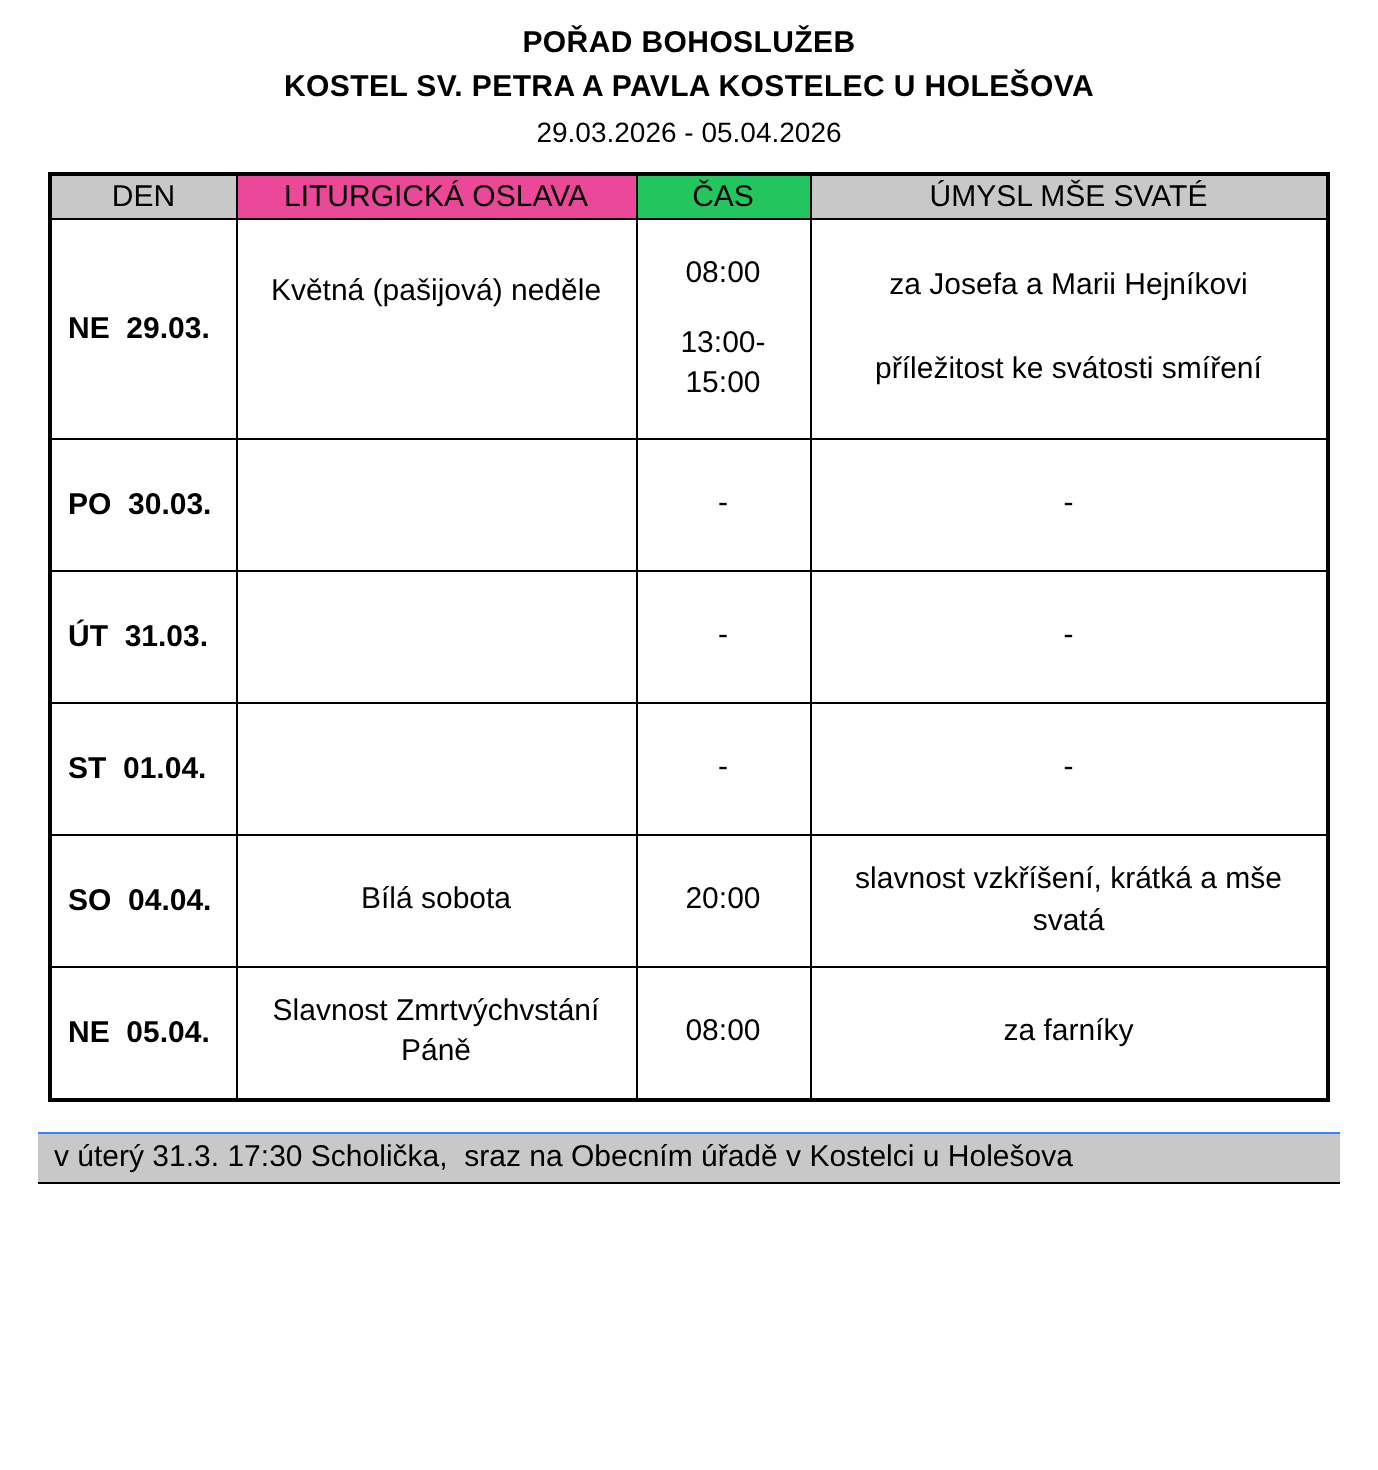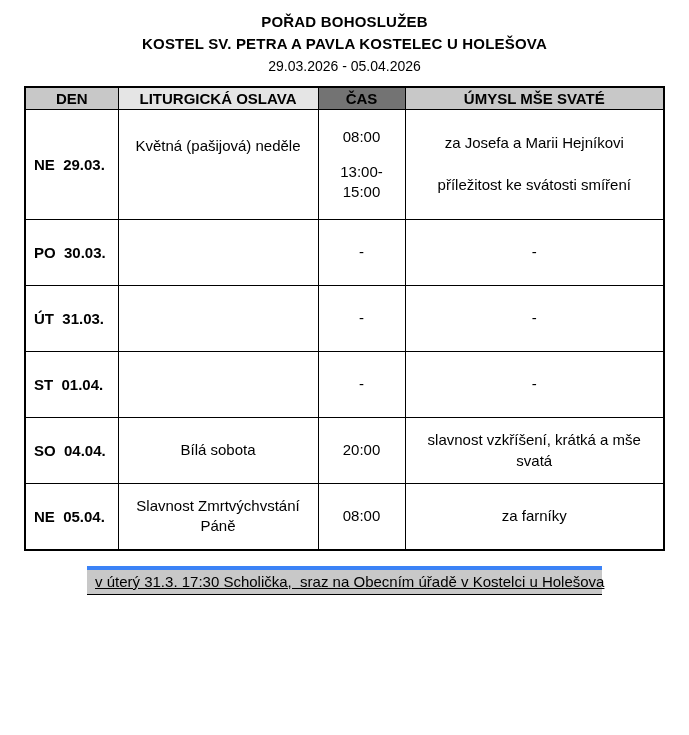--- a/index.html
+++ b/index.html
@@ -41,21 +41,21 @@
     width: 639px;
     margin: 0 auto;
     table-layout: fixed;
   }
   table.schedule th, table.schedule td {
     border: 1px solid #000;
     font-size: 15px;
     vertical-align: middle;
   }
   table.schedule th {
-    font-weight: bold;
+    font-weight: normal;
     height: 22px;
     text-align: center;
     padding: 2px 2px;
   }
   col.c-den { width: 93px; }
   col.c-oslava { width: 200px; }
   col.c-cas { width: 87px; }
   col.c-umysl { width: 259px; }
 
   tr.data-row { height: 66px; }
@@ -81,28 +81,27 @@
     display: flex;
     flex-direction: column;
     justify-content: space-evenly;
     align-items: center;
     min-height: 62px;
     line-height: 1.35;
   }
   tr.tall .stack { min-height: 106px; }
 
   .footer-bar {
-    width: 515px;
+    width: 651px;
     margin: 15px auto 0 auto;
-    border-top: 4px solid #3b82f6;
+    border-top: 1px solid #3b82f6;
     border-bottom: 1px solid #000;
     padding: 3px 8px 4px 8px;
     font-size: 15px;
     white-space: pre;
-    text-decoration: underline;
   }
 </style>
 </head>
 <body>
 
 <div class="page">
 
   <div class="titles">
     <div class="title">POŘAD BOHOSLUŽEB</div>
     <div class="subtitle">KOSTEL SV. PETRA A PAVLA KOSTELEC U HOLEŠOVA</div>
@@ -112,22 +111,22 @@
   <table class="schedule">
     <colgroup>
       <col class="c-den">
       <col class="c-oslava">
       <col class="c-cas">
       <col class="c-umysl">
     </colgroup>
     <thead>
       <tr>
         <th style="background: rgb(200, 200, 200);">DEN</th>
-        <th style="background: #e5e5e5;">LITURGICKÁ OSLAVA</th>
-        <th style="background: #737373; margin-top: 20px;">ČAS</th>
+        <th style="background: #ec4899;">LITURGICKÁ OSLAVA</th>
+        <th style="background: #22c55e; margin-top: 20px;">ČAS</th>
         <th style="background: rgb(200, 200, 200);">ÚMYSL MŠE SVATÉ</th>
       </tr>
     </thead>
     <tbody>
         <tr class="data-row tall">
           <td class="den">NE  29.03.</td>
           <td class="oslava">Květná (pašijová) neděle</td>
           <td class="cas">
             <div class="stack">
               <div>08:00</div>

